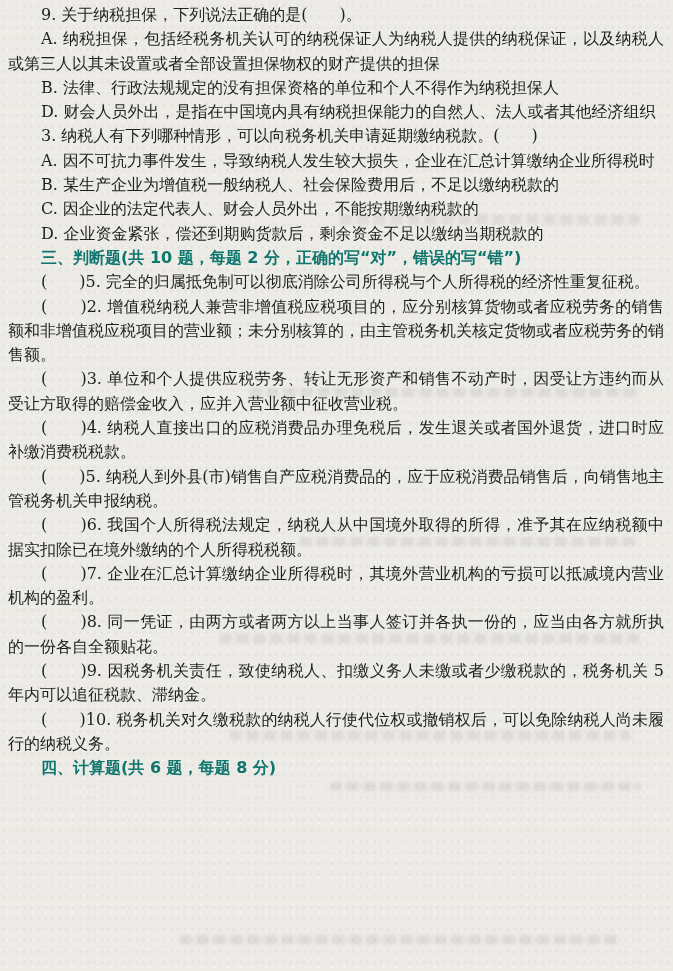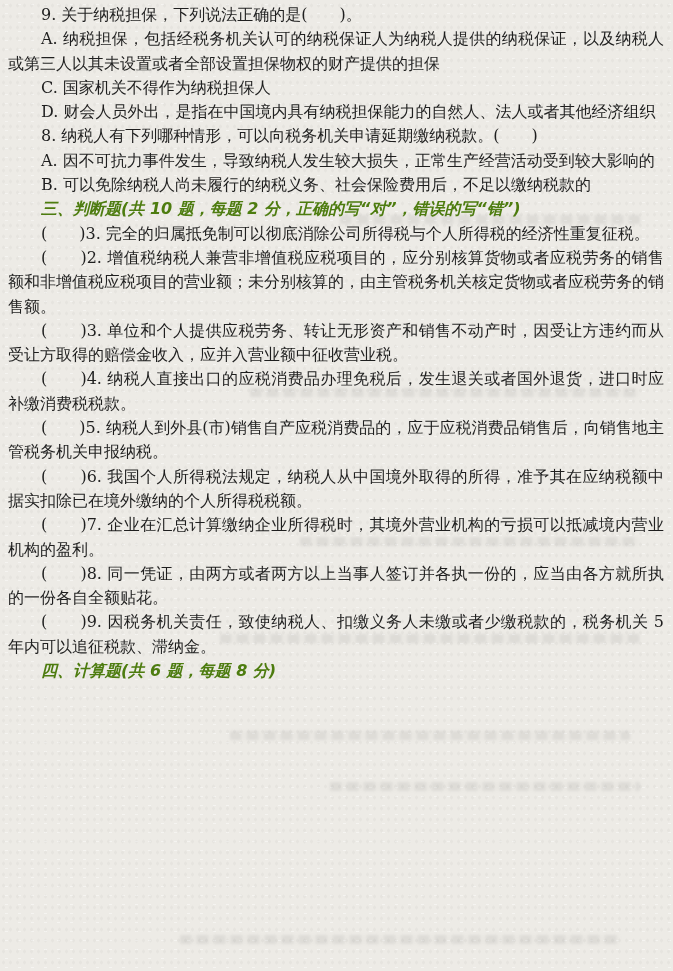--- a/index.html
+++ b/index.html
@@ -46,22 +46,21 @@
     line-height: 24.3px;
     text-align: justify;
   }
   p.para {
     margin: 0;
     text-indent: 33px;
   }
   p.section-header {
     font-weight: bold;
     font-family: "DejaVu Sans", "Liberation Sans", sans-serif;
-    color: #4d7c0f;
-    font-style: italic;
+    color: #0f766e;
   }
 </style>
 </head>
 <body>
 
 <div class="noise-overlay"></div>
 
 <div>
   <div class="bleed" style="left:340px; top:215px;  width:300px;"></div>
   <div class="bleed" style="left:250px; top:388px;  width:390px;"></div>
@@ -69,33 +68,36 @@
   <div class="bleed" style="left:220px; top:634px;  width:420px;"></div>
   <div class="bleed" style="left:230px; top:731px;  width:400px;"></div>
   <div class="bleed" style="left:330px; top:782px;  width:310px;"></div>
   <div class="bleed" style="left:180px; top:935px;  width:440px;"></div>
 </div>
 
 <div class="page">
 
   <p class="para">9. 关于纳税担保，下列说法正确的是(　　)。</p>
   <p class="para">A. 纳税担保，包括经税务机关认可的纳税保证人为纳税人提供的纳税保证，以及纳税人或第三人以其未设置或者全部设置担保物权的财产提供的担保</p>
-  <p class="para">C. 国家机关不得作为纳税担保人</p>
+  <p class="para">B. 法律、行政法规规定的没有担保资格的单位和个人不得作为纳税担保人</p>
   <p class="para">D. 财会人员外出，是指在中国境内具有纳税担保能力的自然人、法人或者其他经济组织</p>
 
-  <p class="para">8. 纳税人有下列哪种情形，可以向税务机关申请延期缴纳税款。(　　)</p>
-  <p class="para">A. 因不可抗力事件发生，导致纳税人发生较大损失，正常生产经营活动受到较大影响的</p>
-  <p class="para">B. 可以免除纳税人尚未履行的纳税义务、社会保险费用后，不足以缴纳税款的</p>
+  <p class="para">3. 纳税人有下列哪种情形，可以向税务机关申请延期缴纳税款。(　　)</p>
+  <p class="para">A. 因不可抗力事件发生，导致纳税人发生较大损失，企业在汇总计算缴纳企业所得税时</p>
+  <p class="para">B. 某生产企业为增值税一般纳税人、社会保险费用后，不足以缴纳税款的</p>
+  <p class="para">C. 因企业的法定代表人、财会人员外出，不能按期缴纳税款的</p>
+  <p class="para">D. 企业资金紧张，偿还到期购货款后，剩余资金不足以缴纳当期税款的</p>
 
   <p class="para section-header">三、判断题(共 10 题，每题 2 分，正确的写“对”，错误的写“错”)</p>
-  <p class="para">(　　)3. 完全的归属抵免制可以彻底消除公司所得税与个人所得税的经济性重复征税。</p>
+  <p class="para">(　　)5. 完全的归属抵免制可以彻底消除公司所得税与个人所得税的经济性重复征税。</p>
   <p class="para">(　　)2. 增值税纳税人兼营非增值税应税项目的，应分别核算货物或者应税劳务的销售额和非增值税应税项目的营业额；未分别核算的，由主管税务机关核定货物或者应税劳务的销售额。</p>
   <p class="para">(　　)3. 单位和个人提供应税劳务、转让无形资产和销售不动产时，因受让方违约而从受让方取得的赔偿金收入，应并入营业额中征收营业税。</p>
   <p class="para">(　　)4. 纳税人直接出口的应税消费品办理免税后，发生退关或者国外退货，进口时应补缴消费税税款。</p>
   <p class="para">(　　)5. 纳税人到外县(市)销售自产应税消费品的，应于应税消费品销售后，向销售地主管税务机关申报纳税。</p>
   <p class="para">(　　)6. 我国个人所得税法规定，纳税人从中国境外取得的所得，准予其在应纳税额中据实扣除已在境外缴纳的个人所得税税额。</p>
   <p class="para">(　　)7. 企业在汇总计算缴纳企业所得税时，其境外营业机构的亏损可以抵减境内营业机构的盈利。</p>
   <p class="para">(　　)8. 同一凭证，由两方或者两方以上当事人签订并各执一份的，应当由各方就所执的一份各自全额贴花。</p>
   <p class="para">(　　)9. 因税务机关责任，致使纳税人、扣缴义务人未缴或者少缴税款的，税务机关 5 年内可以追征税款、滞纳金。</p>
+  <p class="para">(　　)10. 税务机关对久缴税款的纳税人行使代位权或撤销权后，可以免除纳税人尚未履行的纳税义务。</p>
 
   <p class="para section-header">四、计算题(共 6 题，每题 8 分)</p>
 
 </div>
 
 </body></html>

